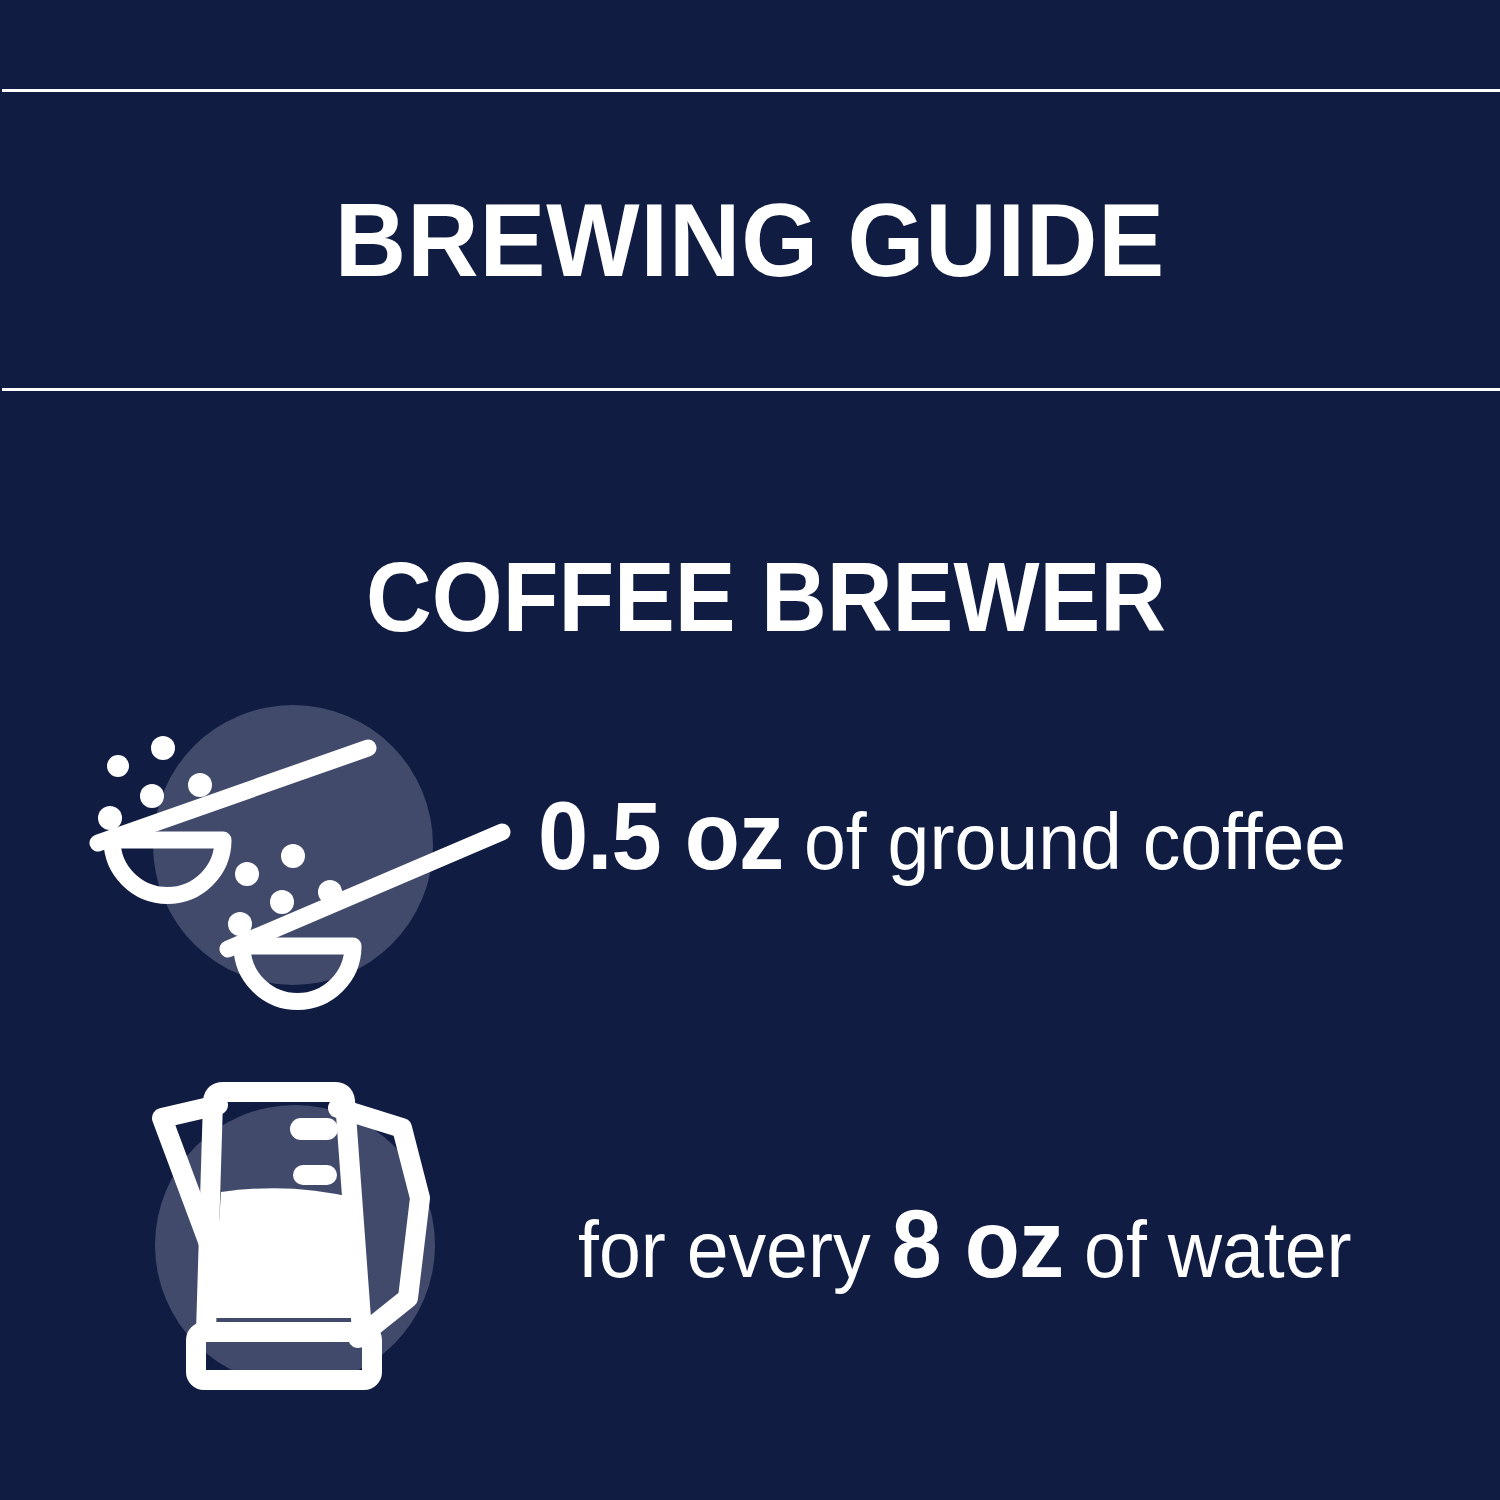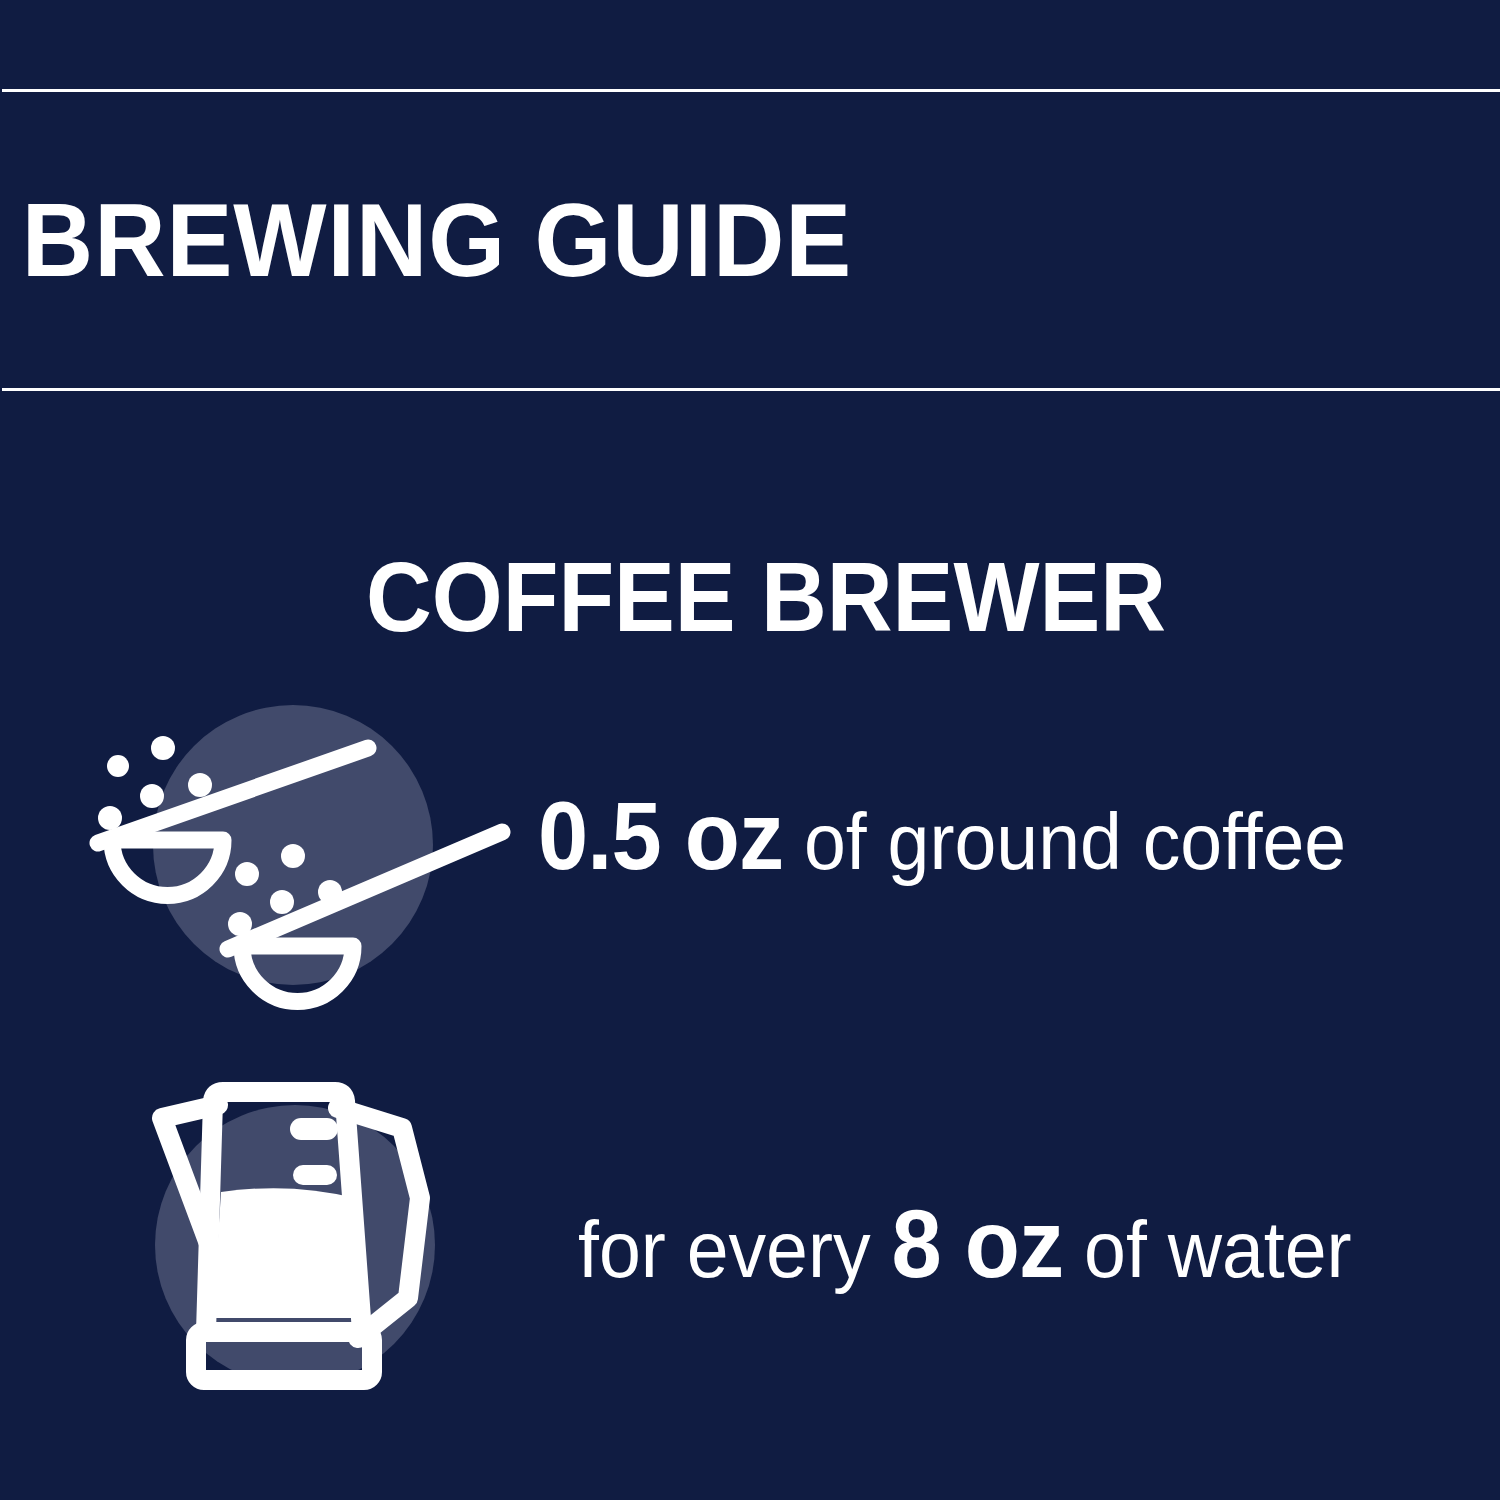--- a/index.html
+++ b/index.html
@@ -35,20 +35,21 @@
 
   
   #title-band {
     position: absolute;
     left: 0;
     top: 92px;
     width: 1500px;
     height: 296px;
     display: flex;
     align-items: center;
+    justify-content: center;
   }
   #page-title {
     color: #ffffff;
     font-family: "Liberation Sans Narrow", "Liberation Sans", sans-serif;
     font-weight: bold;
     font-size: 104px;
     line-height: 1;
     letter-spacing: 1px;
     transform: scaleX(0.95);
     transform-origin: center center;

